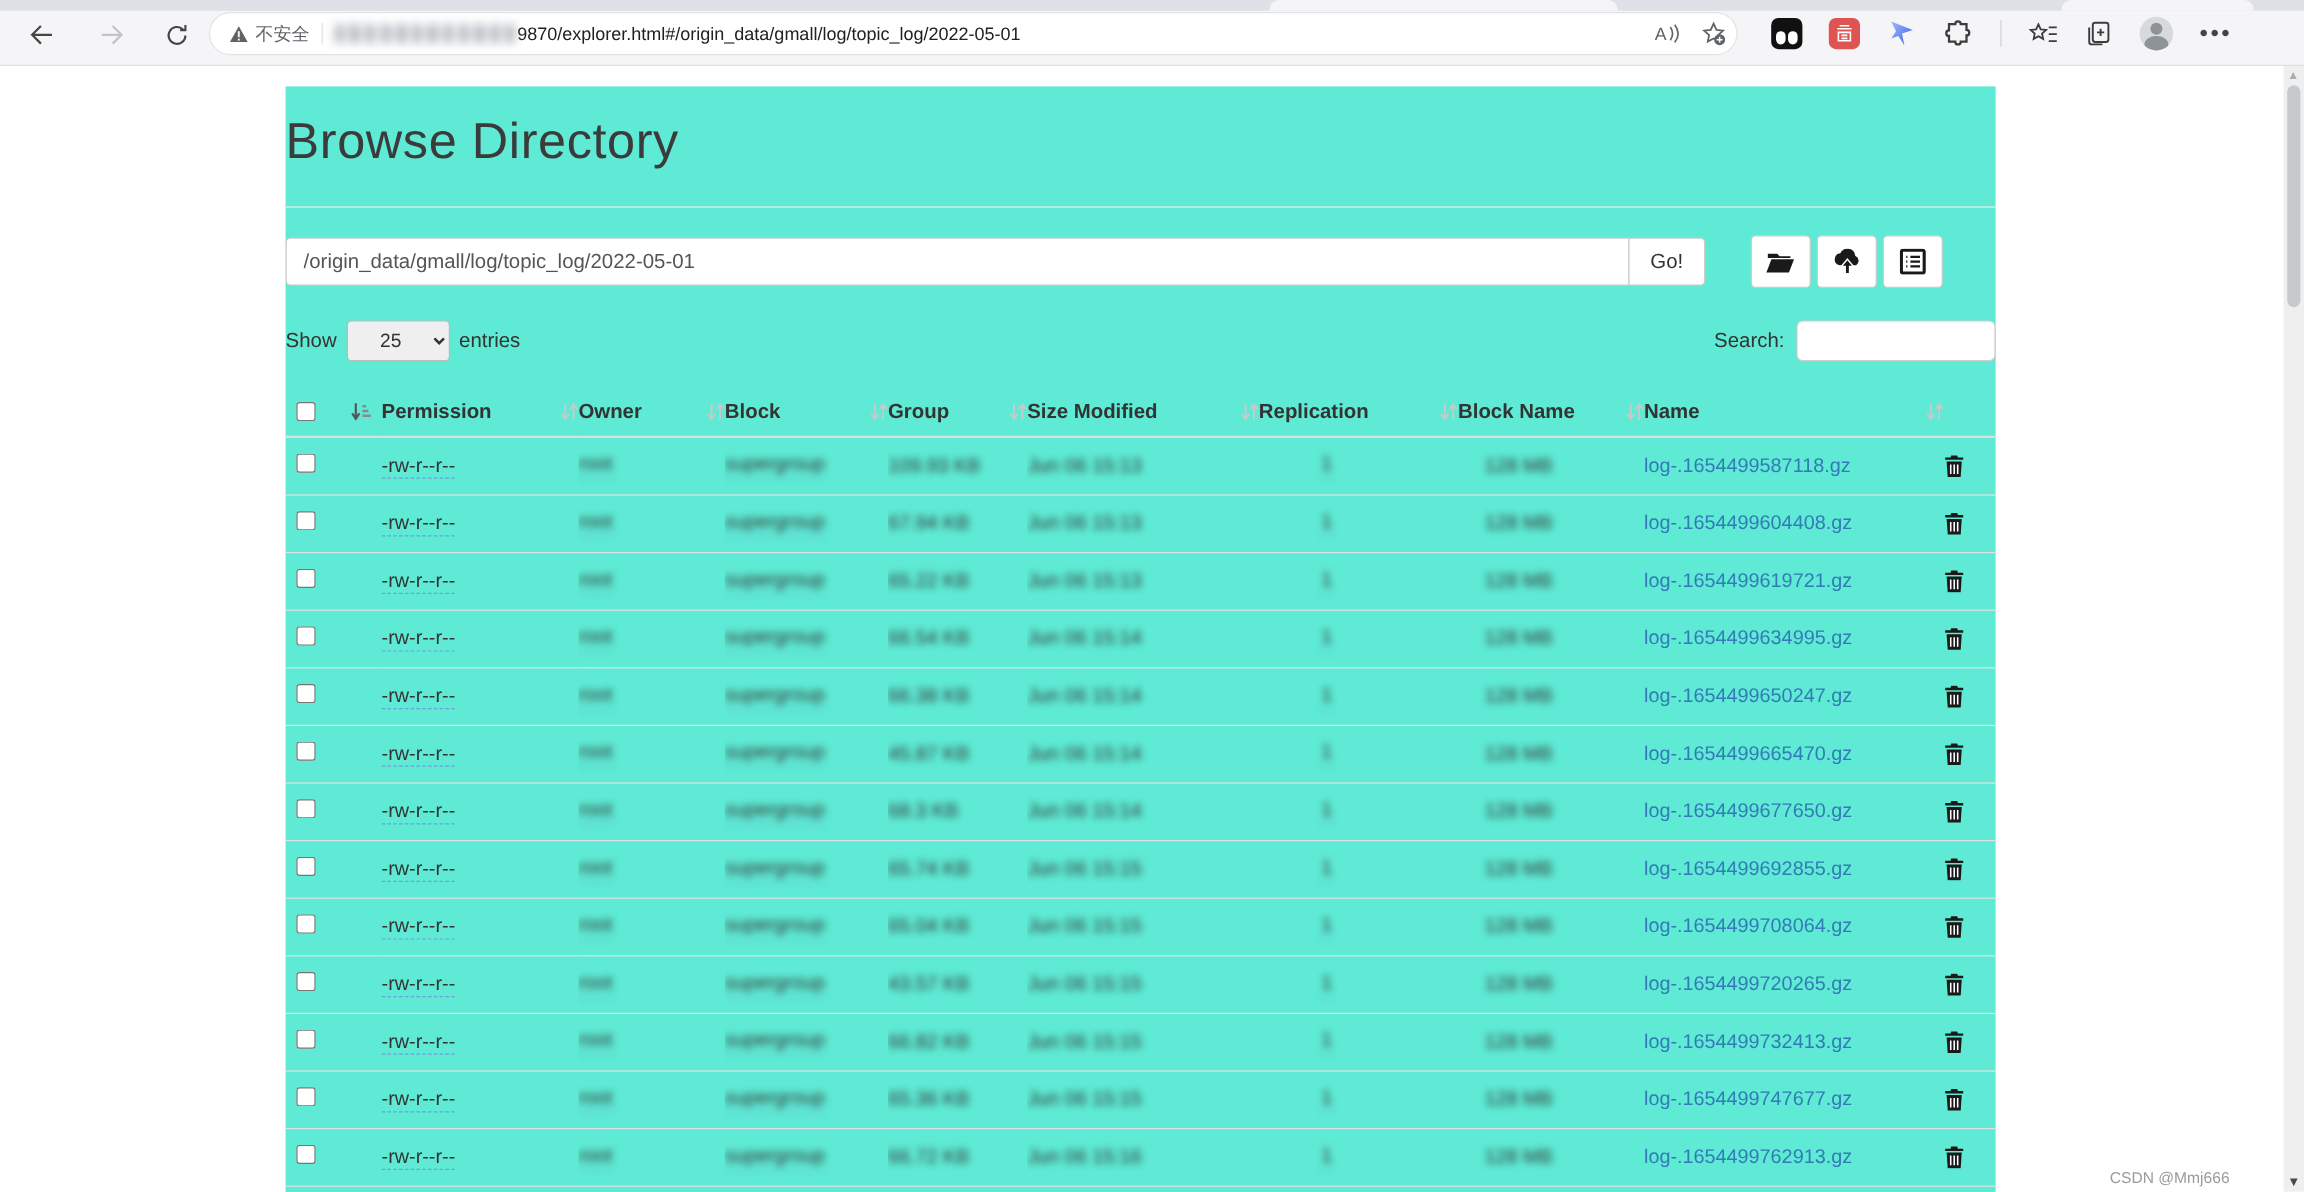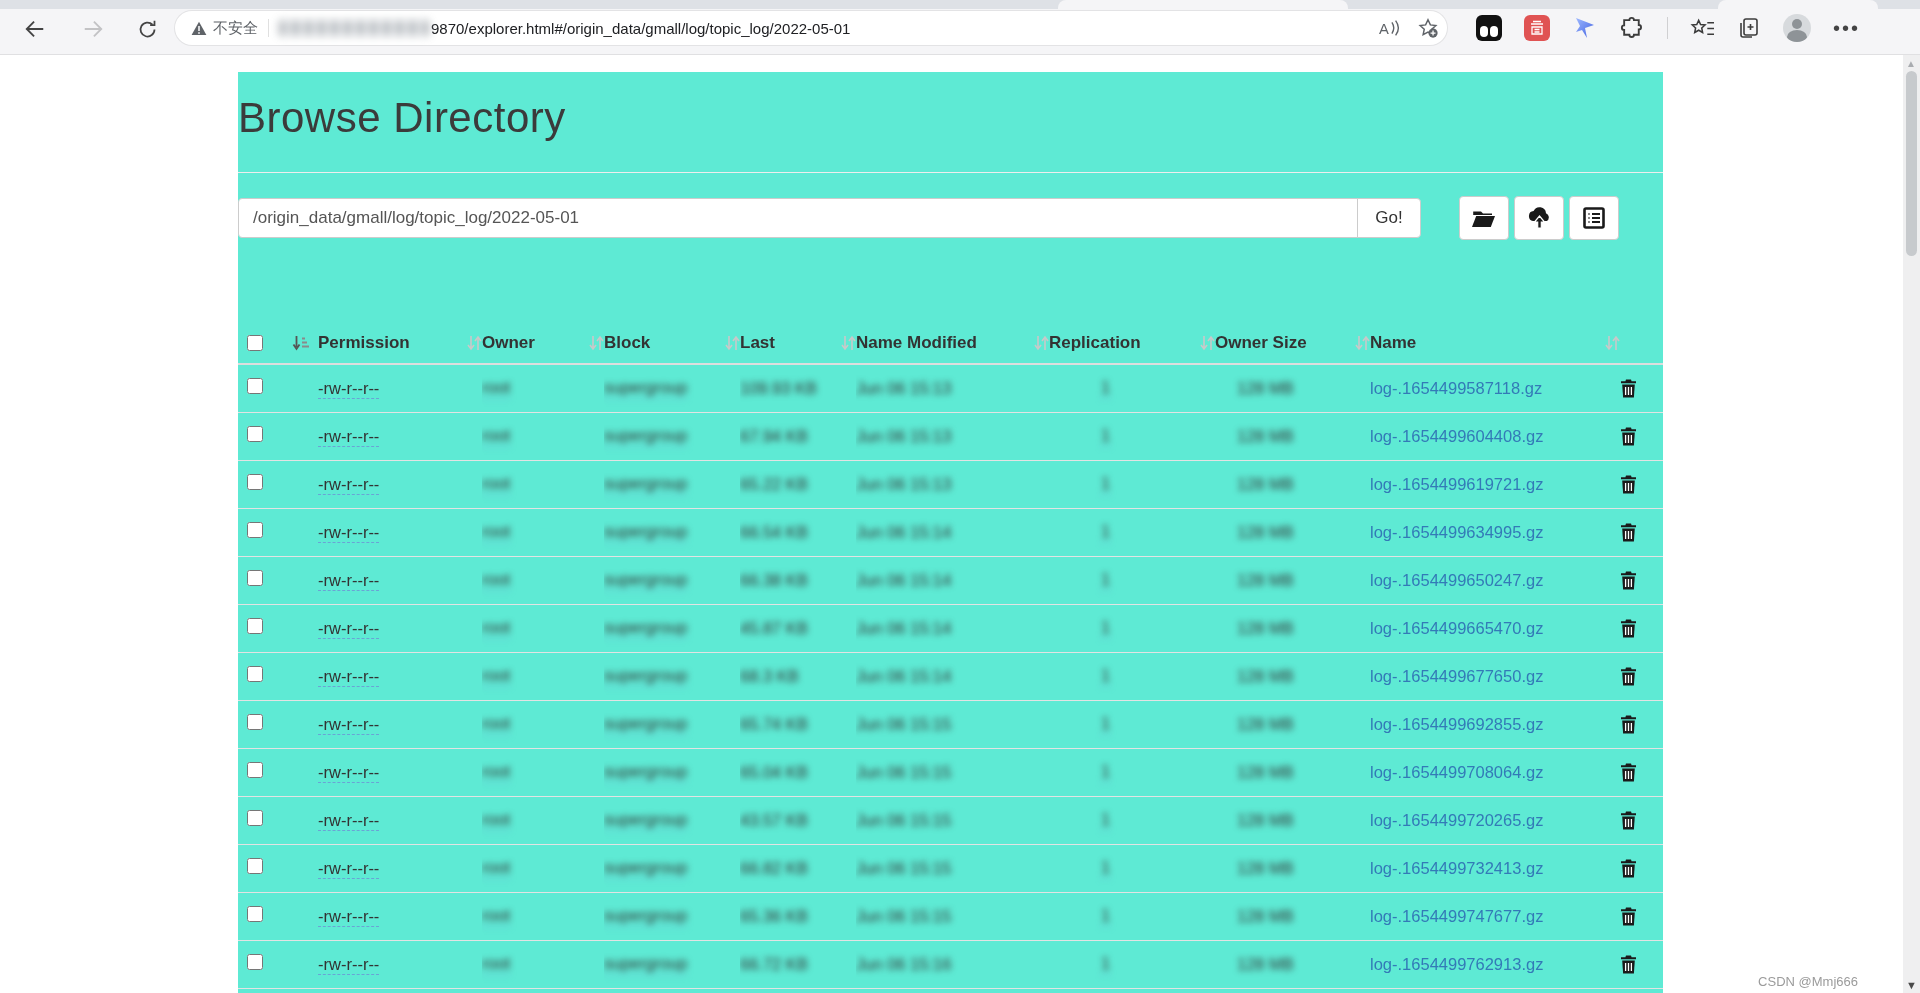--- a/index.html
+++ b/index.html
@@ -199,20 +199,31 @@
       <button class="icon-btn">
         <svg width="22" height="22" viewBox="0 0 22 22">
             <rect x="1.5" y="1.5" width="19" height="19" rx="1.5" fill="none" stroke="#1a1a1a" stroke-width="2.6"></rect>
             <path d="M9 7h8M9 11h8M9 15h8" stroke="#1a1a1a" stroke-width="1.8"></path>
             <path d="M5.5 7h1M5.5 11h1M5.5 15h1" stroke="#1a1a1a" stroke-width="1.8"></path>
           </svg>
       </button>
     </div>
   </div>
 
+  <div class="controls">
+    <div class="show-wrap">
+      <span>Show</span>
+      <select class="len-select"><option>25</option></select>
+      <span>entries</span>
+    </div>
+    <div class="search-wrap">
+      <span>Search:</span>
+      <input class="search-input" type="text" style="">
+    </div>
+  </div>
 
   <table class="files">
     <colgroup>
         <col style="width: 80px;">
         <col style="width: 164px;">
         <col style="width: 122px;">
         <col style="width: 136px;">
         <col style="width: 116px;">
         <col style="width: 193px;">
         <col style="width: 166px;">
@@ -253,48 +264,48 @@
             <span class="th-inner">
               <span>Block</span>
               <svg width="15" height="16" viewBox="0 0 15 16">
                 <path d="M4 1v12M1 10l3 4 3-4" fill="none" stroke="#c9c9c9" stroke-width="1.6"></path>
                 <path d="M11 15V3M8 6l3-4 3 4" fill="none" stroke="#c9c9c9" stroke-width="1.6"></path>
               </svg>
             </span>
           </th>
           <th>
             <span class="th-inner">
-              <span>Last</span>
-              <svg width="15" height="16" viewBox="0 0 15 16">
-                <path d="M4 1v12M1 10l3 4 3-4" fill="none" stroke="#c9c9c9" stroke-width="1.6"></path>
-                <path d="M11 15V3M8 6l3-4 3 4" fill="none" stroke="#c9c9c9" stroke-width="1.6"></path>
-              </svg>
-            </span>
-          </th>
-          <th>
-            <span class="th-inner">
-              <span>Name Modified</span>
+              <span>Group</span>
+              <svg width="15" height="16" viewBox="0 0 15 16">
+                <path d="M4 1v12M1 10l3 4 3-4" fill="none" stroke="#c9c9c9" stroke-width="1.6"></path>
+                <path d="M11 15V3M8 6l3-4 3 4" fill="none" stroke="#c9c9c9" stroke-width="1.6"></path>
+              </svg>
+            </span>
+          </th>
+          <th>
+            <span class="th-inner">
+              <span>Size Modified</span>
               <svg width="15" height="16" viewBox="0 0 15 16">
                 <path d="M4 1v12M1 10l3 4 3-4" fill="none" stroke="#c9c9c9" stroke-width="1.6"></path>
                 <path d="M11 15V3M8 6l3-4 3 4" fill="none" stroke="#c9c9c9" stroke-width="1.6"></path>
               </svg>
             </span>
           </th>
           <th>
             <span class="th-inner">
               <span>Replication</span>
               <svg width="15" height="16" viewBox="0 0 15 16">
                 <path d="M4 1v12M1 10l3 4 3-4" fill="none" stroke="#c9c9c9" stroke-width="1.6"></path>
                 <path d="M11 15V3M8 6l3-4 3 4" fill="none" stroke="#c9c9c9" stroke-width="1.6"></path>
               </svg>
             </span>
           </th>
           <th>
             <span class="th-inner">
-              <span>Owner Size</span>
+              <span>Block Name</span>
               <svg width="15" height="16" viewBox="0 0 15 16">
                 <path d="M4 1v12M1 10l3 4 3-4" fill="none" stroke="#c9c9c9" stroke-width="1.6"></path>
                 <path d="M11 15V3M8 6l3-4 3 4" fill="none" stroke="#c9c9c9" stroke-width="1.6"></path>
               </svg>
             </span>
           </th>
           <th>
             <span class="th-inner">
               <span>Name</span>
               <svg width="15" height="16" viewBox="0 0 15 16">

